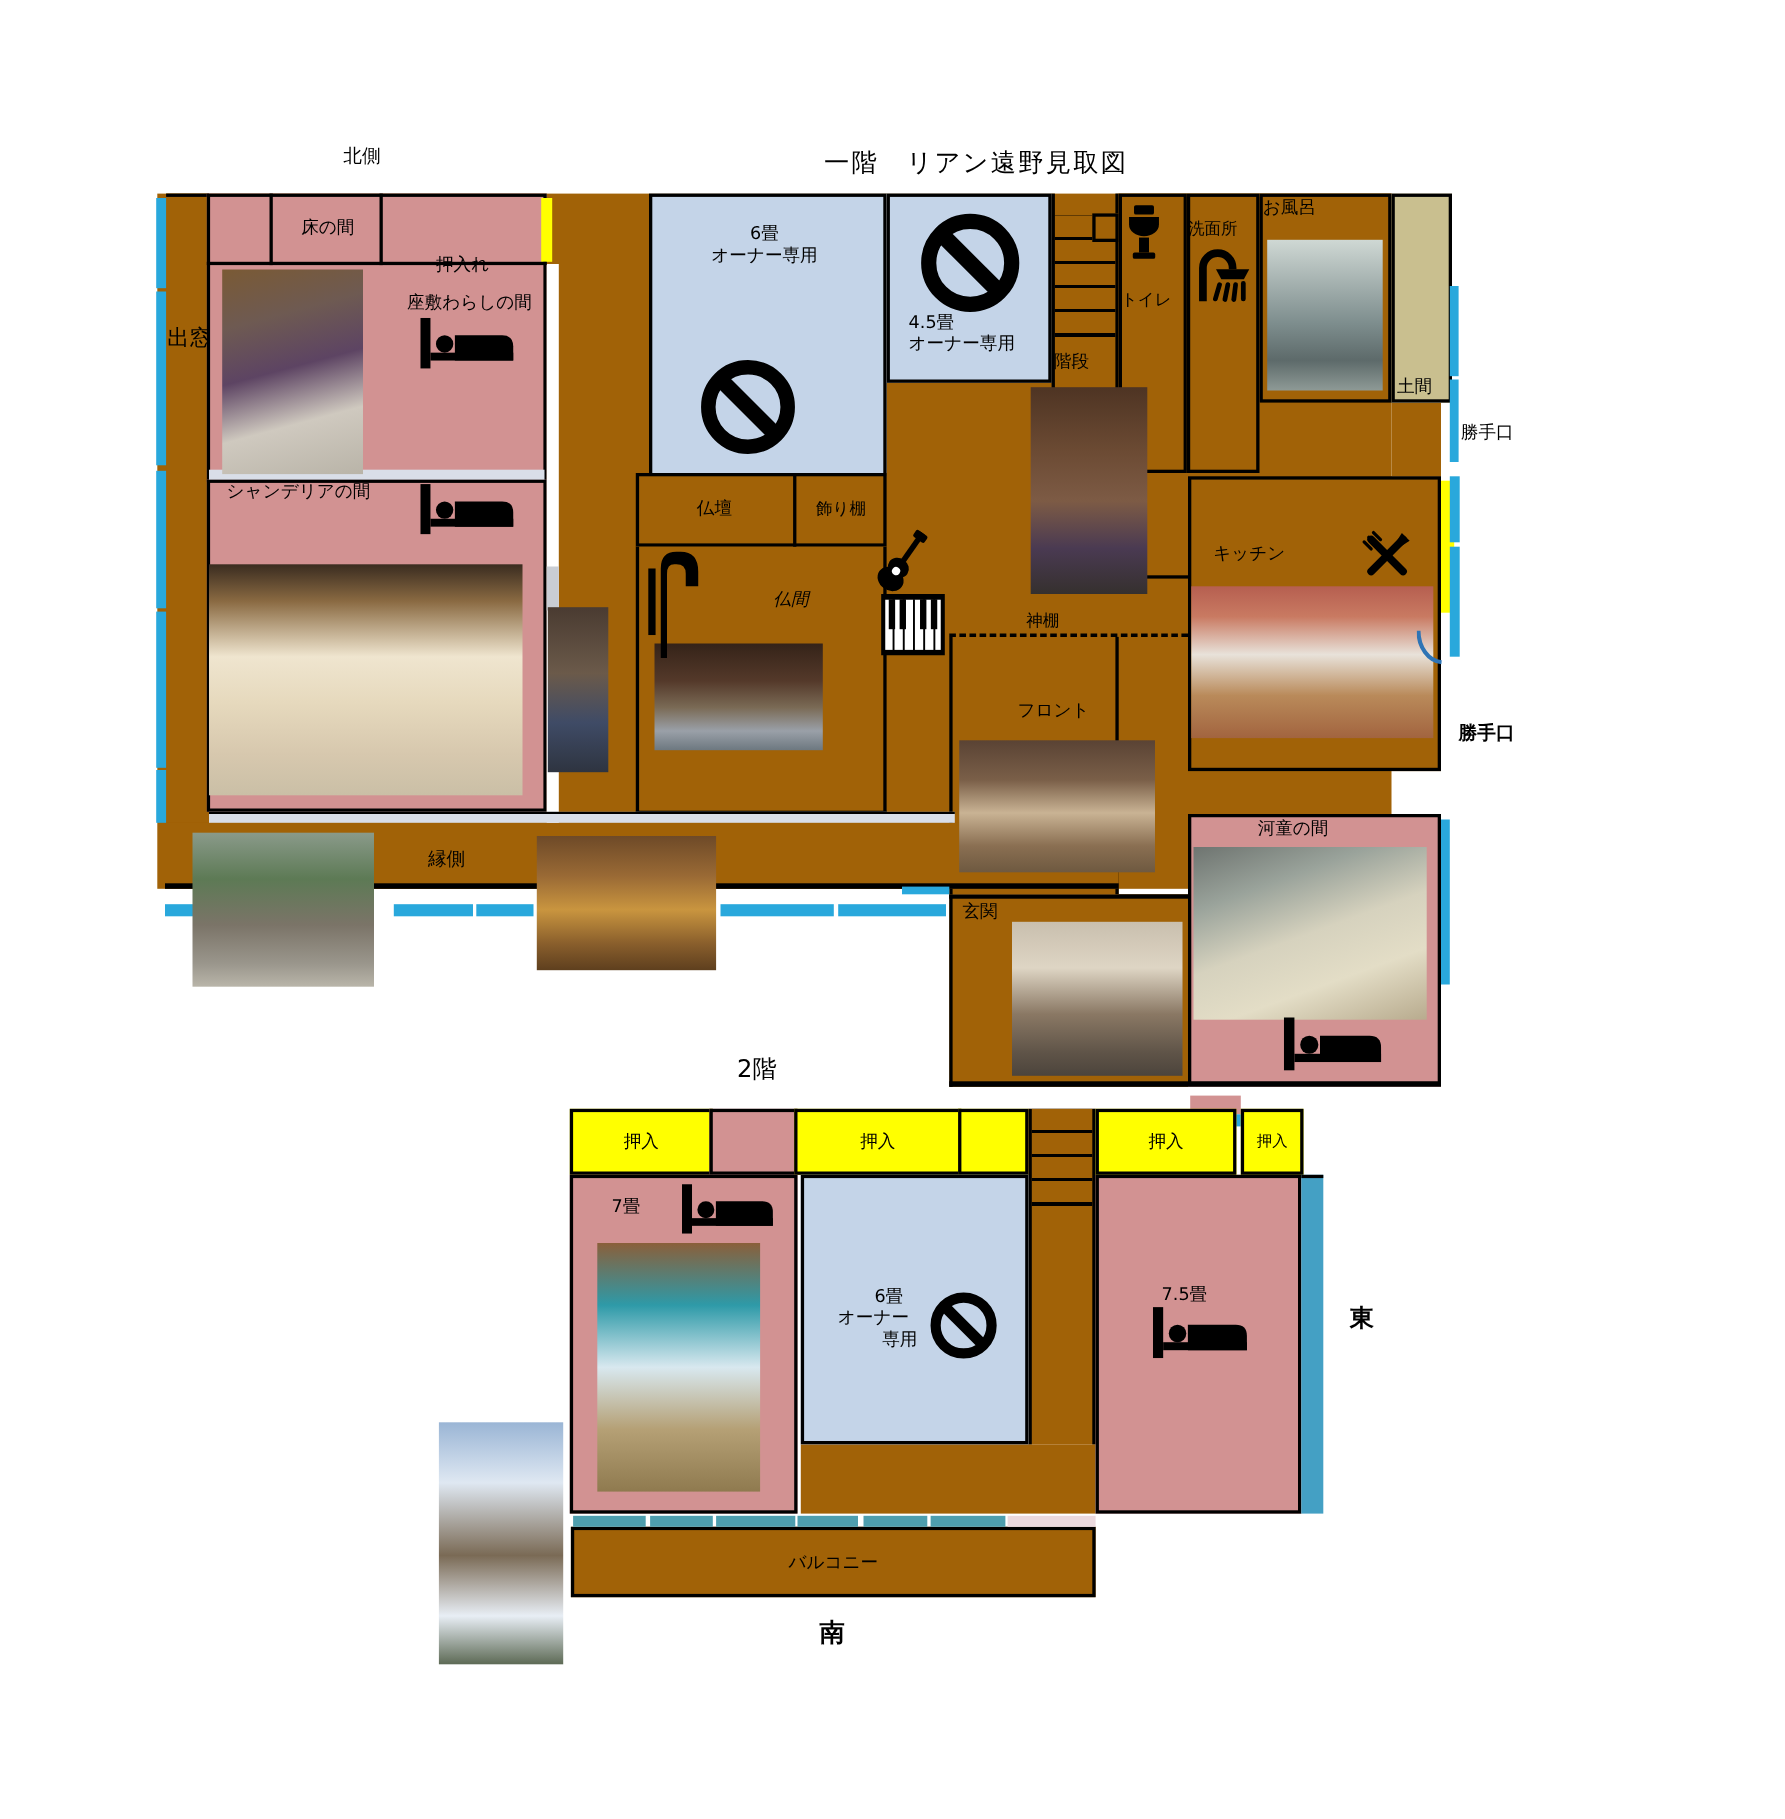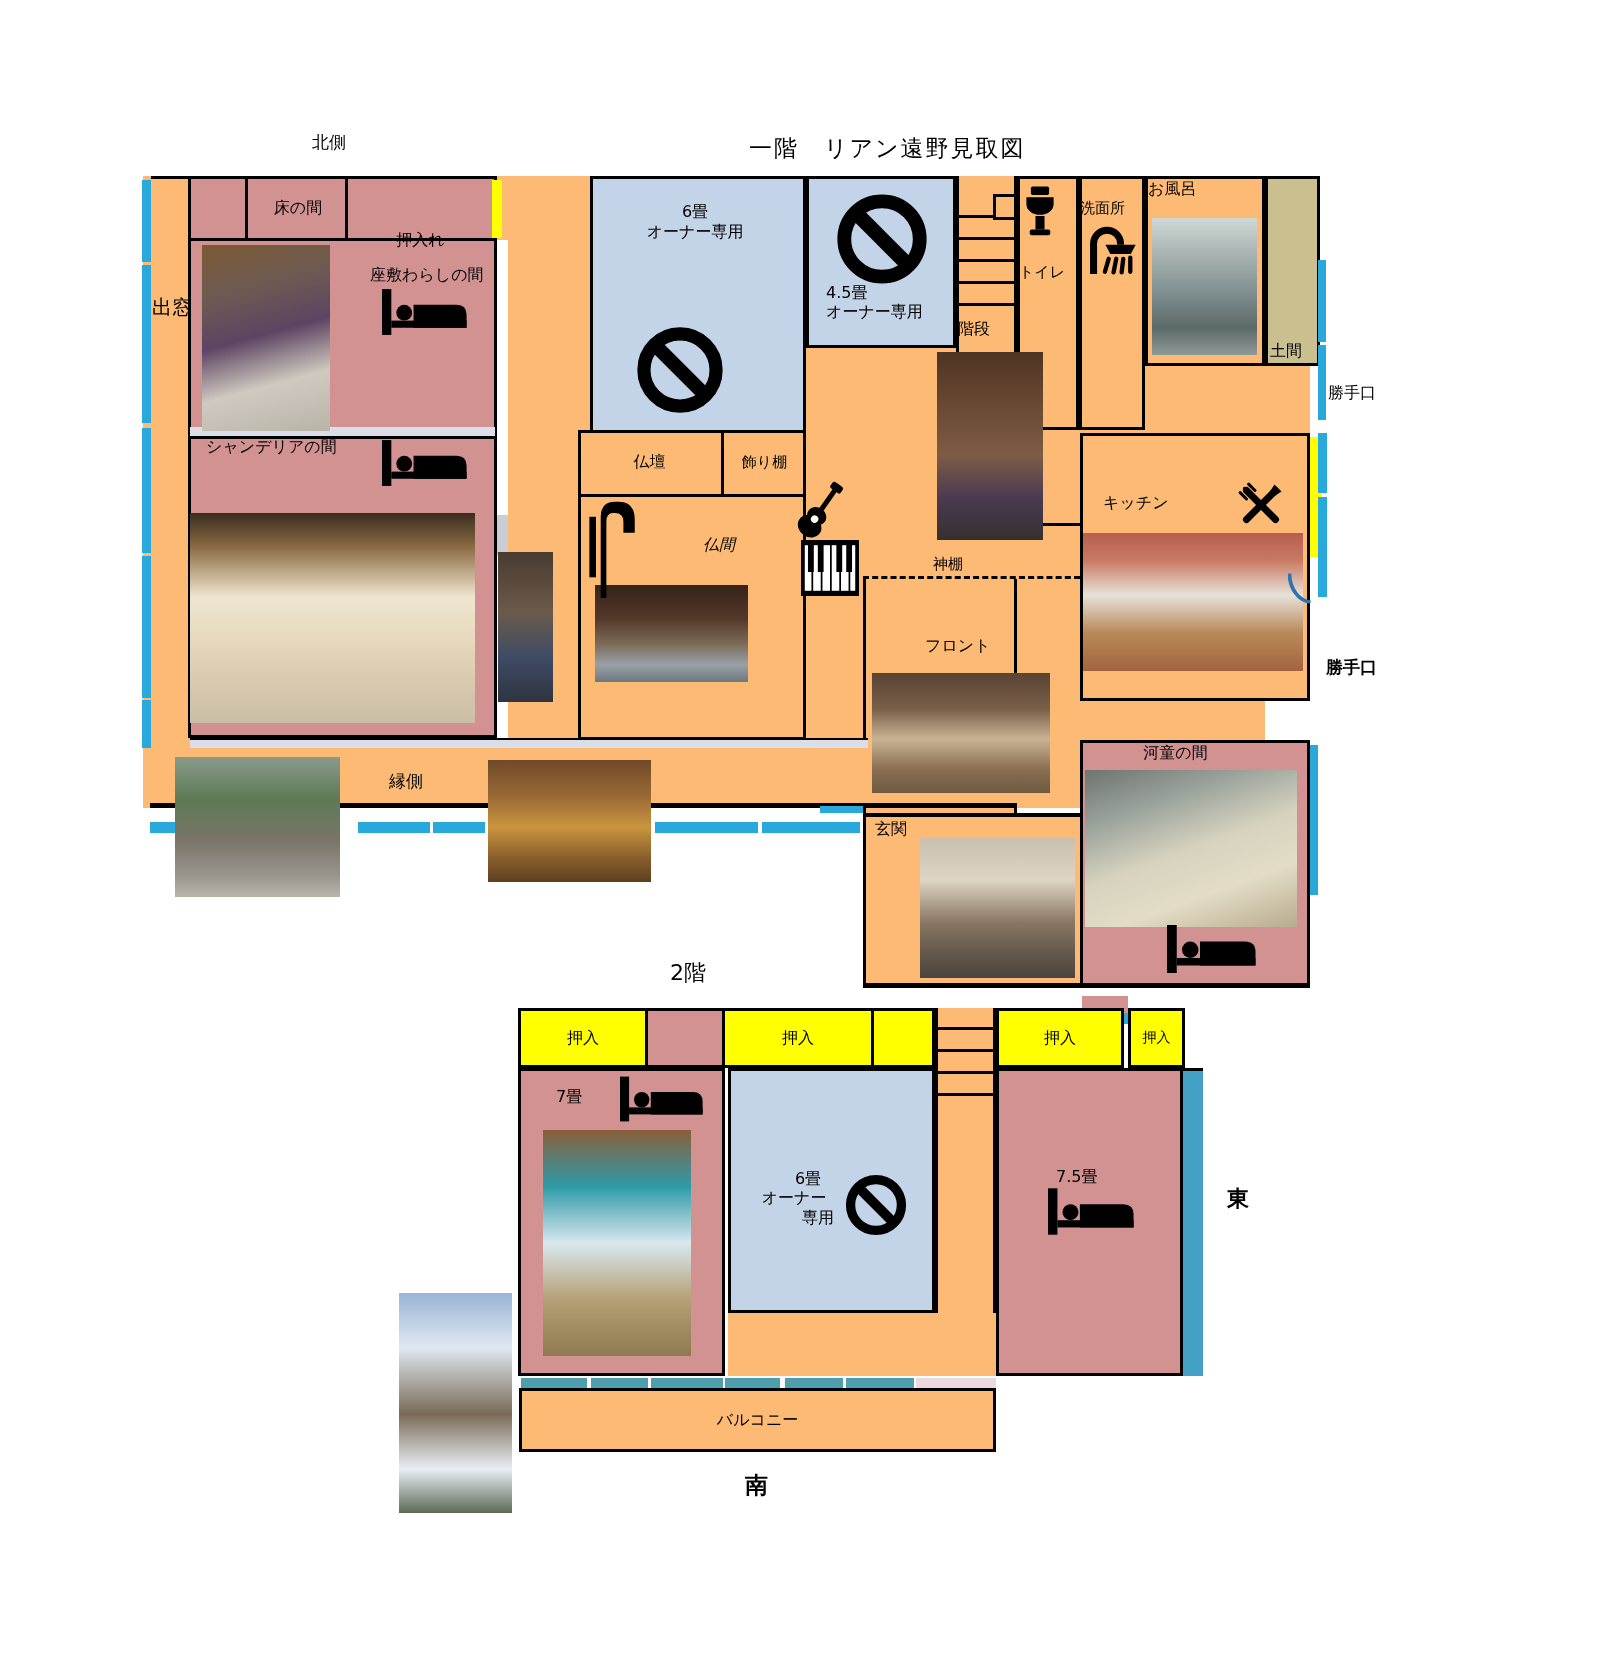--- a/index.html
+++ b/index.html
@@ -1,20 +1,20 @@
 <!DOCTYPE html>
 <html><head>
 <meta charset="utf-8">
 <style>
   html,body{margin:0;padding:0;background:#fff;}
   #canvas{position:relative;width:1623px;height:1654px;background:#fff;overflow:hidden;
           font-family:"DejaVu Sans","Liberation Sans",sans-serif;color:#000;}
   .abs{position:absolute;box-sizing:border-box;}
   .room{position:absolute;box-sizing:border-box;border:3px solid #000;}
-  .peach{background:#fdba74;}
+  .peach{background:#a16207;}
   .pink{background:#D29292;}
   .blue{background:#C4D4E8;}
   .yellow{background:#FFFF00;}
   .olive{background:#C9BF8F;}
   .cyan{background:#29A8DC;}
   .teal{background:#4E9EAE;}
   .steel{background:#44A0C4;}
   .graystrip{background:#D9DEE8;}
   .lbl{position:absolute;font-size:16px;line-height:1.15;white-space:nowrap;z-index:7;}
   .lbl.c{text-align:center;}
@@ -115,21 +115,21 @@
   <div class="abs cyan" style="left:142px;top:556px;width:9px;height:142px;z-index:2;"></div>
   <div class="abs cyan" style="left:142px;top:700px;width:9px;height:48px;z-index:2;"></div>
 
   <div class="abs peach" style="left:151px;top:176px;width:39px;height:572px;z-index:1;border-top:3px solid #000;"></div>
   <div class="lbl" style="left:152px;top:296px;font-size:20px;">出窓</div>
 
   <div class="room pink" style="left:188px;top:176px;width:309px;height:262px;z-index:1;"></div>
   <div class="wall" style="left:245px;top:176px;width:3px;height:65px;"></div>
   <div class="wall" style="left:345px;top:176px;width:3px;height:65px;"></div>
   <div class="wall" style="left:188px;top:238px;width:309px;height:3px;"></div>
-  <div class="lbl c" style="left:248px;top:199px;width:100px;">床の間</div>
+  <div class="lbl c" style="left:248px;top:199px;width:100px;font-family:Liberation Mono, monospace;">床の間</div>
   <div class="lbl c" style="left:348px;top:199px;width:145px;margin-top:32px;">押入れ</div>
   <div class="lbl" style="left:370px;top:266px;">座敷わらしの間</div>
   <div class="icon" style="left:382px;top:288px;width:86px;height:48px;">
       <svg>
         <use href="#sym-bed"></use>
       </svg>
     </div>
   <div class="photo" style="left:202px;top:245px;width:128px;height:186px;background:linear-gradient(165deg,#7a5a35 0%,#6e5a52 25%,#5d4463 48%,#cfc9bf 72%,#b9b4a8 100%);"></div>
   <div class="abs yellow" style="left:492px;top:180px;width:10px;height:58px;z-index:2;"></div>
 

